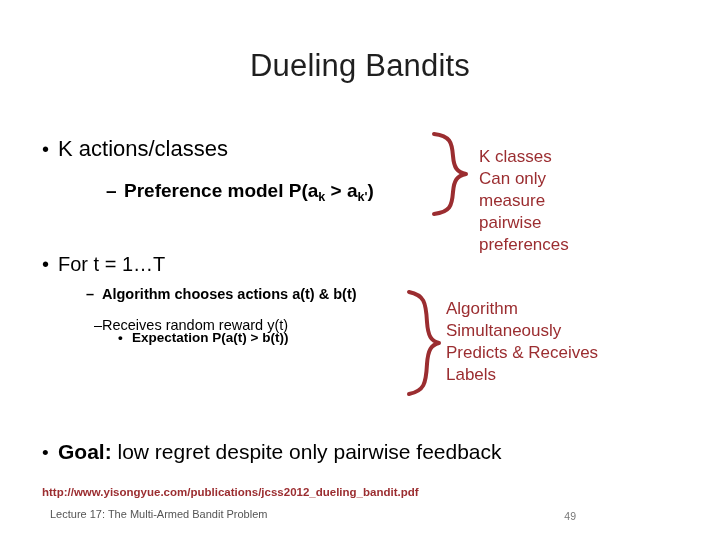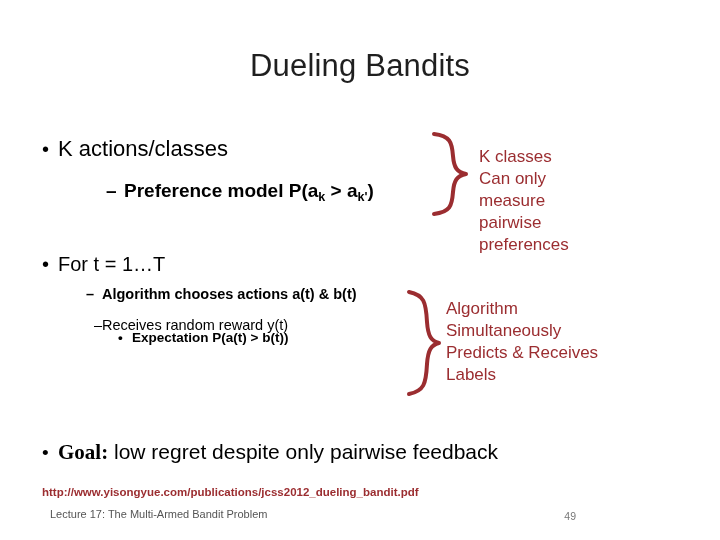--- a/index.html
+++ b/index.html
@@ -100,21 +100,21 @@
   .goal-line {
     position: absolute;
     font-size: 21px;
     white-space: nowrap;
   }
   .goal-line .dot {
     display: inline-block;
     width: 16px;
     font-size: 19px;
   }
-  .goal-line b { font-weight: bold; font-family: Liberation Serif, serif; }
+  .goal-line b { font-weight: bold; }
 
   
   .annot {
     position: absolute;
     color: #9B2D30;
     font-size: 17px;
     line-height: 1.30;
     white-space: pre-line;
   }
 

